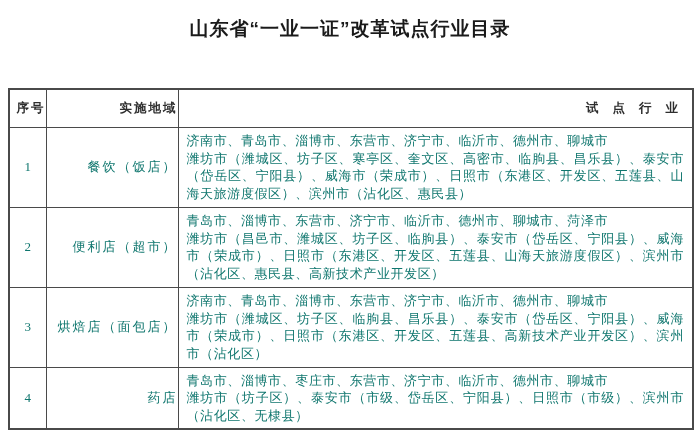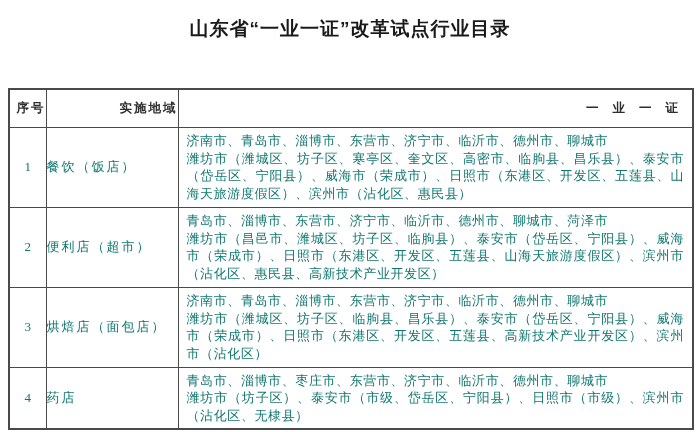--- a/index.html
+++ b/index.html
@@ -46,21 +46,21 @@
   tr.r4      { height: 62px; }
   th.hdr-cell {
     text-align: right;
     font-weight: bold;
     font-size: 12.5px;
     color: #2e2e2e;
     letter-spacing: 2px;
   }
   th.hdr-area { letter-spacing: 14px; text-indent: 14px; }
   td.cell-no { text-align: center; letter-spacing: 0; }
-  td.cell-ind { text-align: left; letter-spacing: 2px; }
+  td.cell-ind { text-align: right; letter-spacing: 2px; }
   td.cell-area {
     padding: 4px 8px 4px 8px;
     line-height: 17.5px;
     letter-spacing: 0.6px;
     text-align: justify;
   }
   .area-line { display: block; }
 </style>
 </head>
 <body>
@@ -71,21 +71,21 @@
   <table class="directory">
     <colgroup>
       <col class="col-no">
       <col class="col-ind">
       <col class="col-area">
     </colgroup>
     <tbody>
       <tr class="hdr">
         <th class="hdr-cell">序号</th>
         <th class="hdr-cell">实施地域</th>
-        <th class="hdr-cell hdr-area">一业一证</th>
+        <th class="hdr-cell hdr-area">试点行业</th>
       </tr>
 
       <tr class="r1">
         <td class="cell-no">1</td>
         <td class="cell-ind">餐饮（饭店）</td>
         <td class="cell-area">
           <span class="area-line">济南市、青岛市、淄博市、东营市、济宁市、临沂市、德州市、聊城市</span>
           <span>潍坊市（潍城区、坊子区、寒亭区、奎文区、高密市、临朐县、昌乐县）、泰安市（岱岳区、宁阳县）、威海市（荣成市）、日照市（东港区、开发区、五莲县、山海天旅游度假区）、滨州市（沾化区、惠民县）</span>
         </td>
       </tr>

